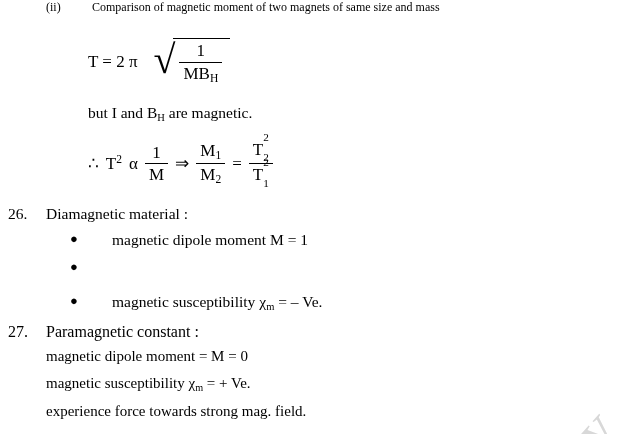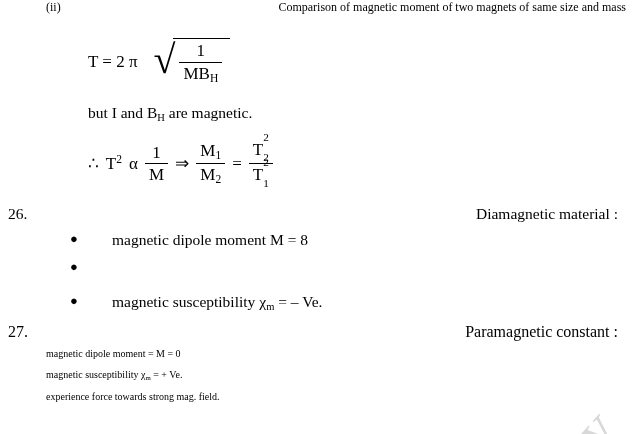--- a/index.html
+++ b/index.html
@@ -47,21 +47,20 @@
     position: absolute;
     display: flex;
     align-items: baseline;
   }
   .marker {
     flex: 0 0 auto;
     text-align: left;
   }
   .text {
     flex: 1 1 auto;
-    text-align: right;
   }
 
   
   #item-ii {
     top: 0px;
     left: 46px;
     width: 580px;
     font-size: 12px;
   }
   #item-ii .marker { width: 46px; }
@@ -191,21 +190,21 @@
     width: 610px;
     font-size: 16px;
   }
   #q27 .marker { width: 38px; }
 
   #q27-lines {
     position: absolute;
     top: 348px;
     left: 46px;
     width: 560px;
-    font-size: 10px;
+    font-size: 15px;
   }
   #q27-lines .line { margin-bottom: 10px; }
   .chi {
     font-style: normal;
   }
 </style>
 </head>
 <body>
 
 <div class="page">
@@ -257,21 +256,21 @@
     </div>
 
     <div class="row" id="q26">
       <span class="marker">26.</span>
       <span class="text">Diamagnetic material :</span>
     </div>
 
     <div class="bullets" id="q26-bullets">
       <div class="bullet-row">
         <span class="bullet-dot">●</span>
-        <span class="bullet-text">magnetic dipole moment M = 8</span>
+        <span class="bullet-text">magnetic dipole moment M = 1</span>
       </div>
       <div class="bullet-row">
         <span class="bullet-dot">●</span>
       </div>
       <div class="bullet-row">
         <span class="bullet-dot">●</span>
         <span class="bullet-text"><span>magnetic susceptibility  </span><span class="chi">χ</span><span class="sub">m</span><span> = – Ve.</span></span>
       </div>
     </div>
 

